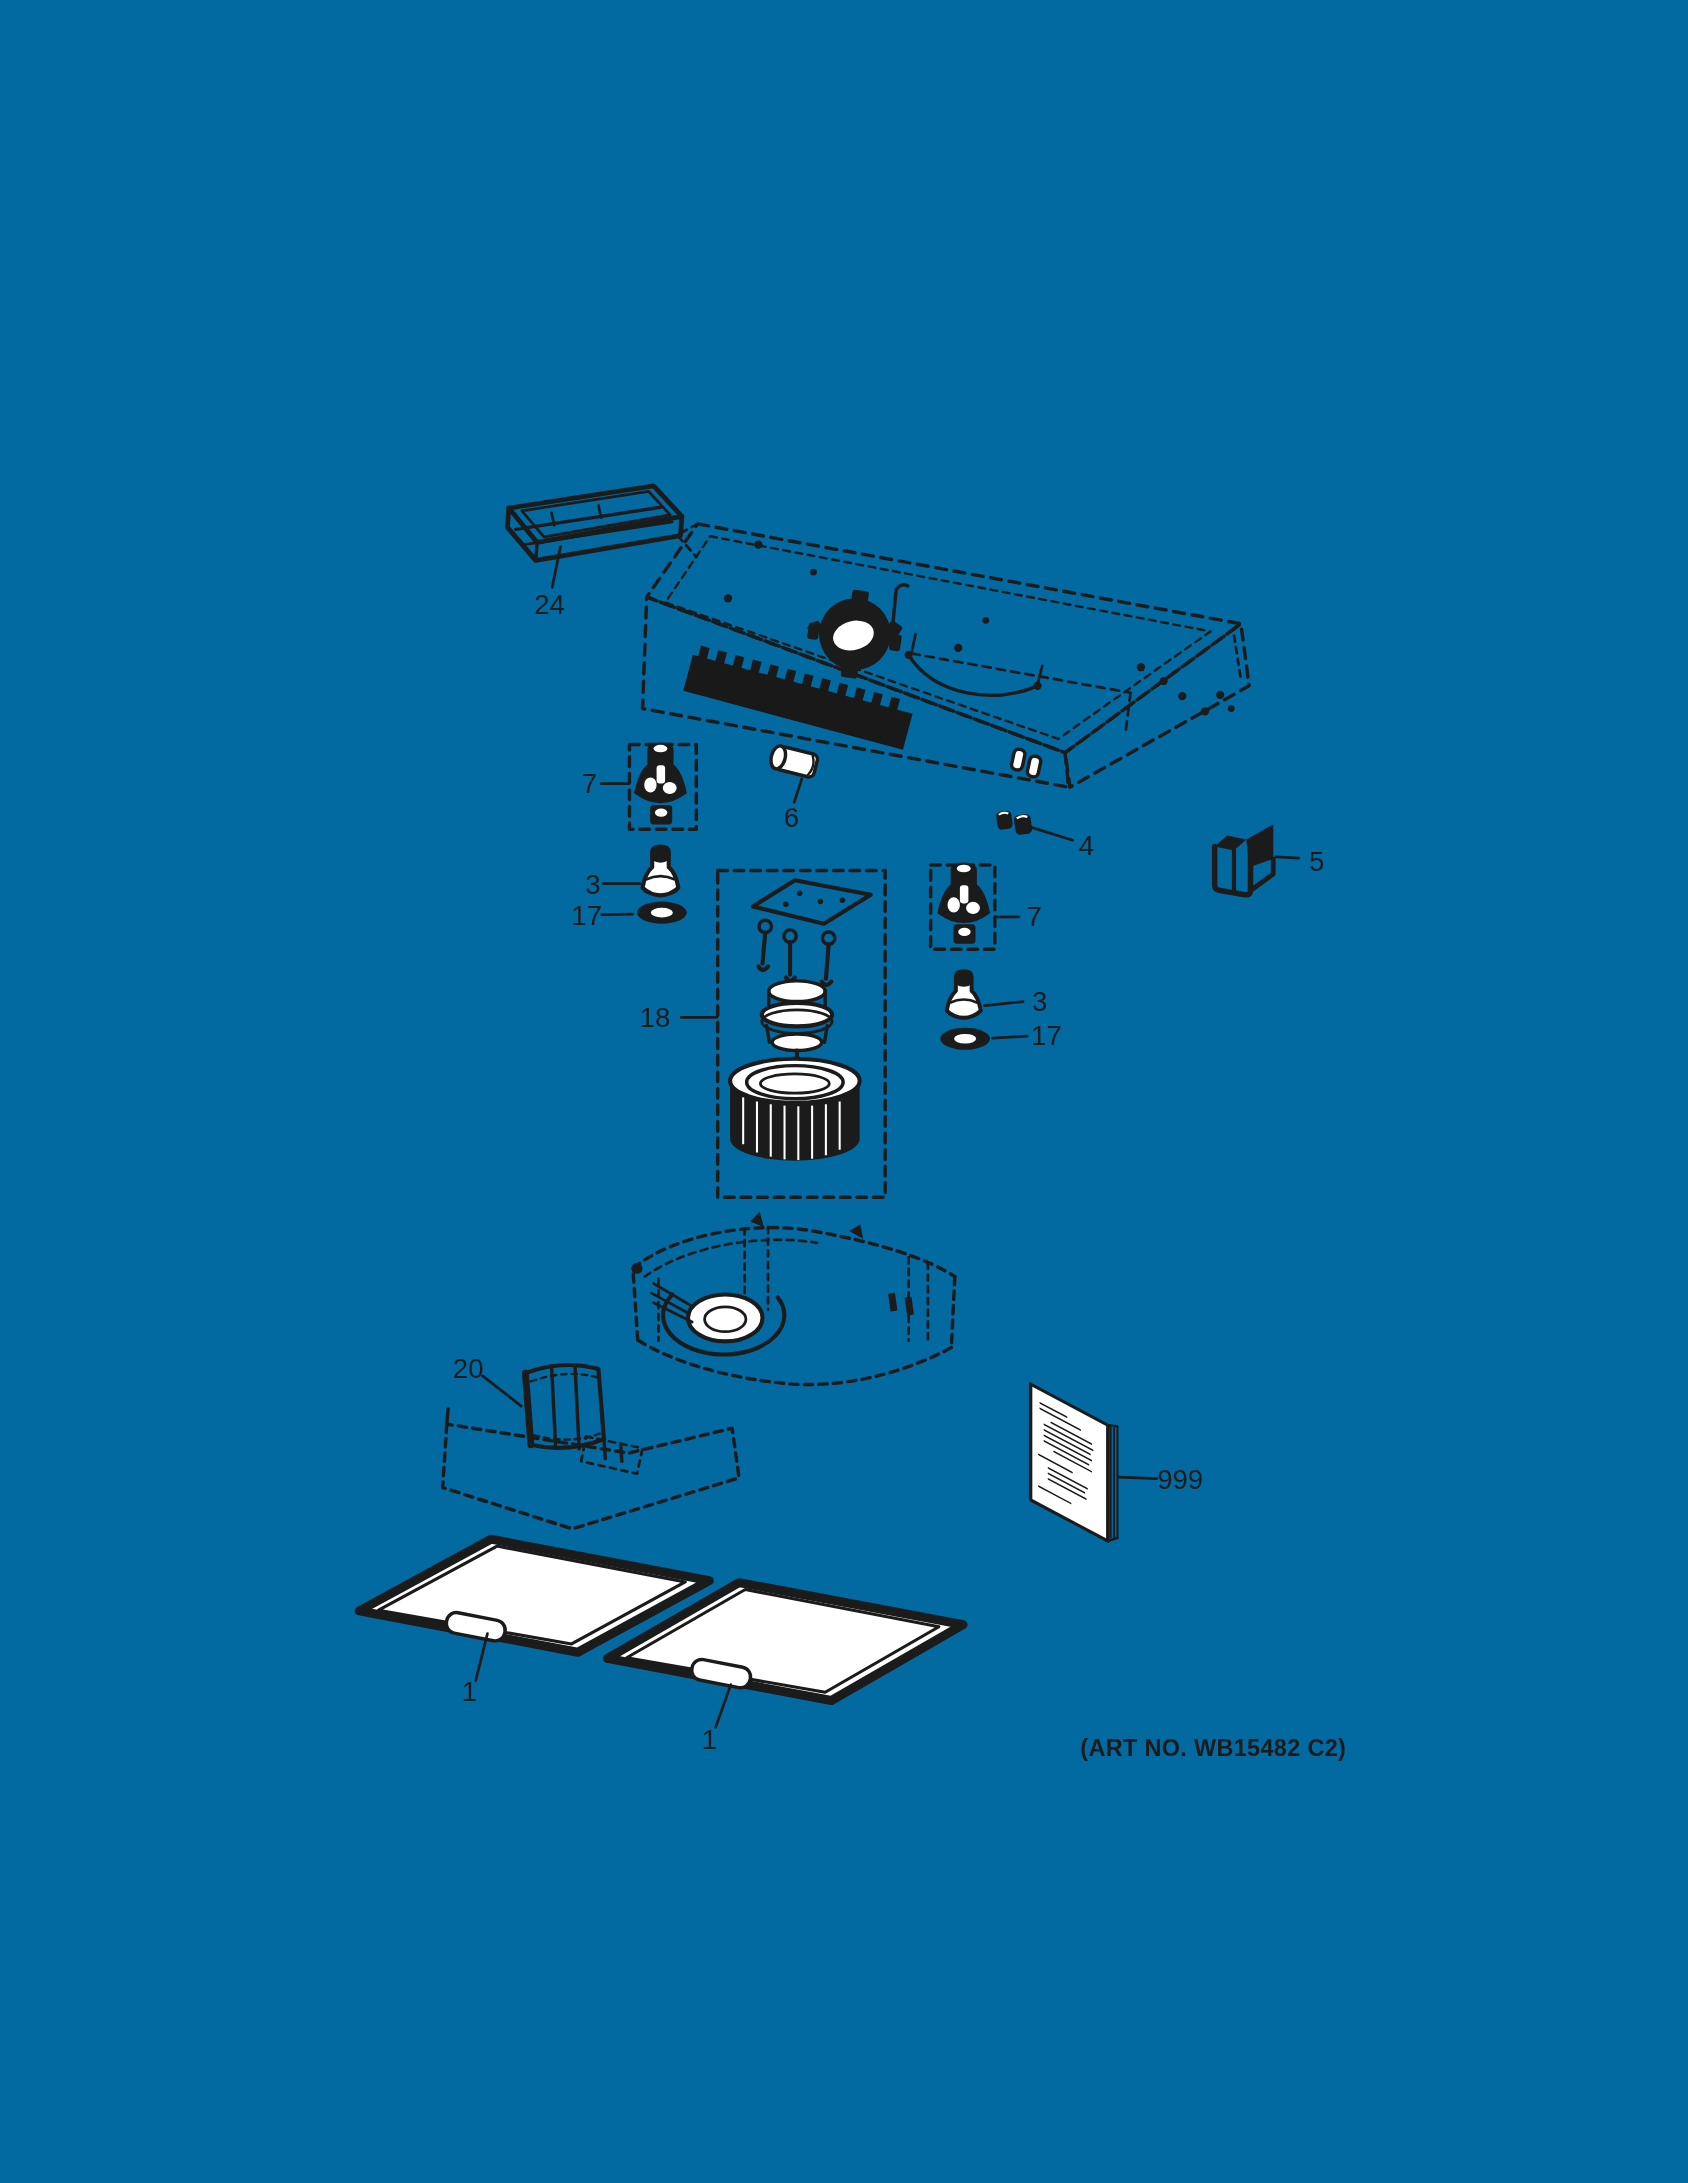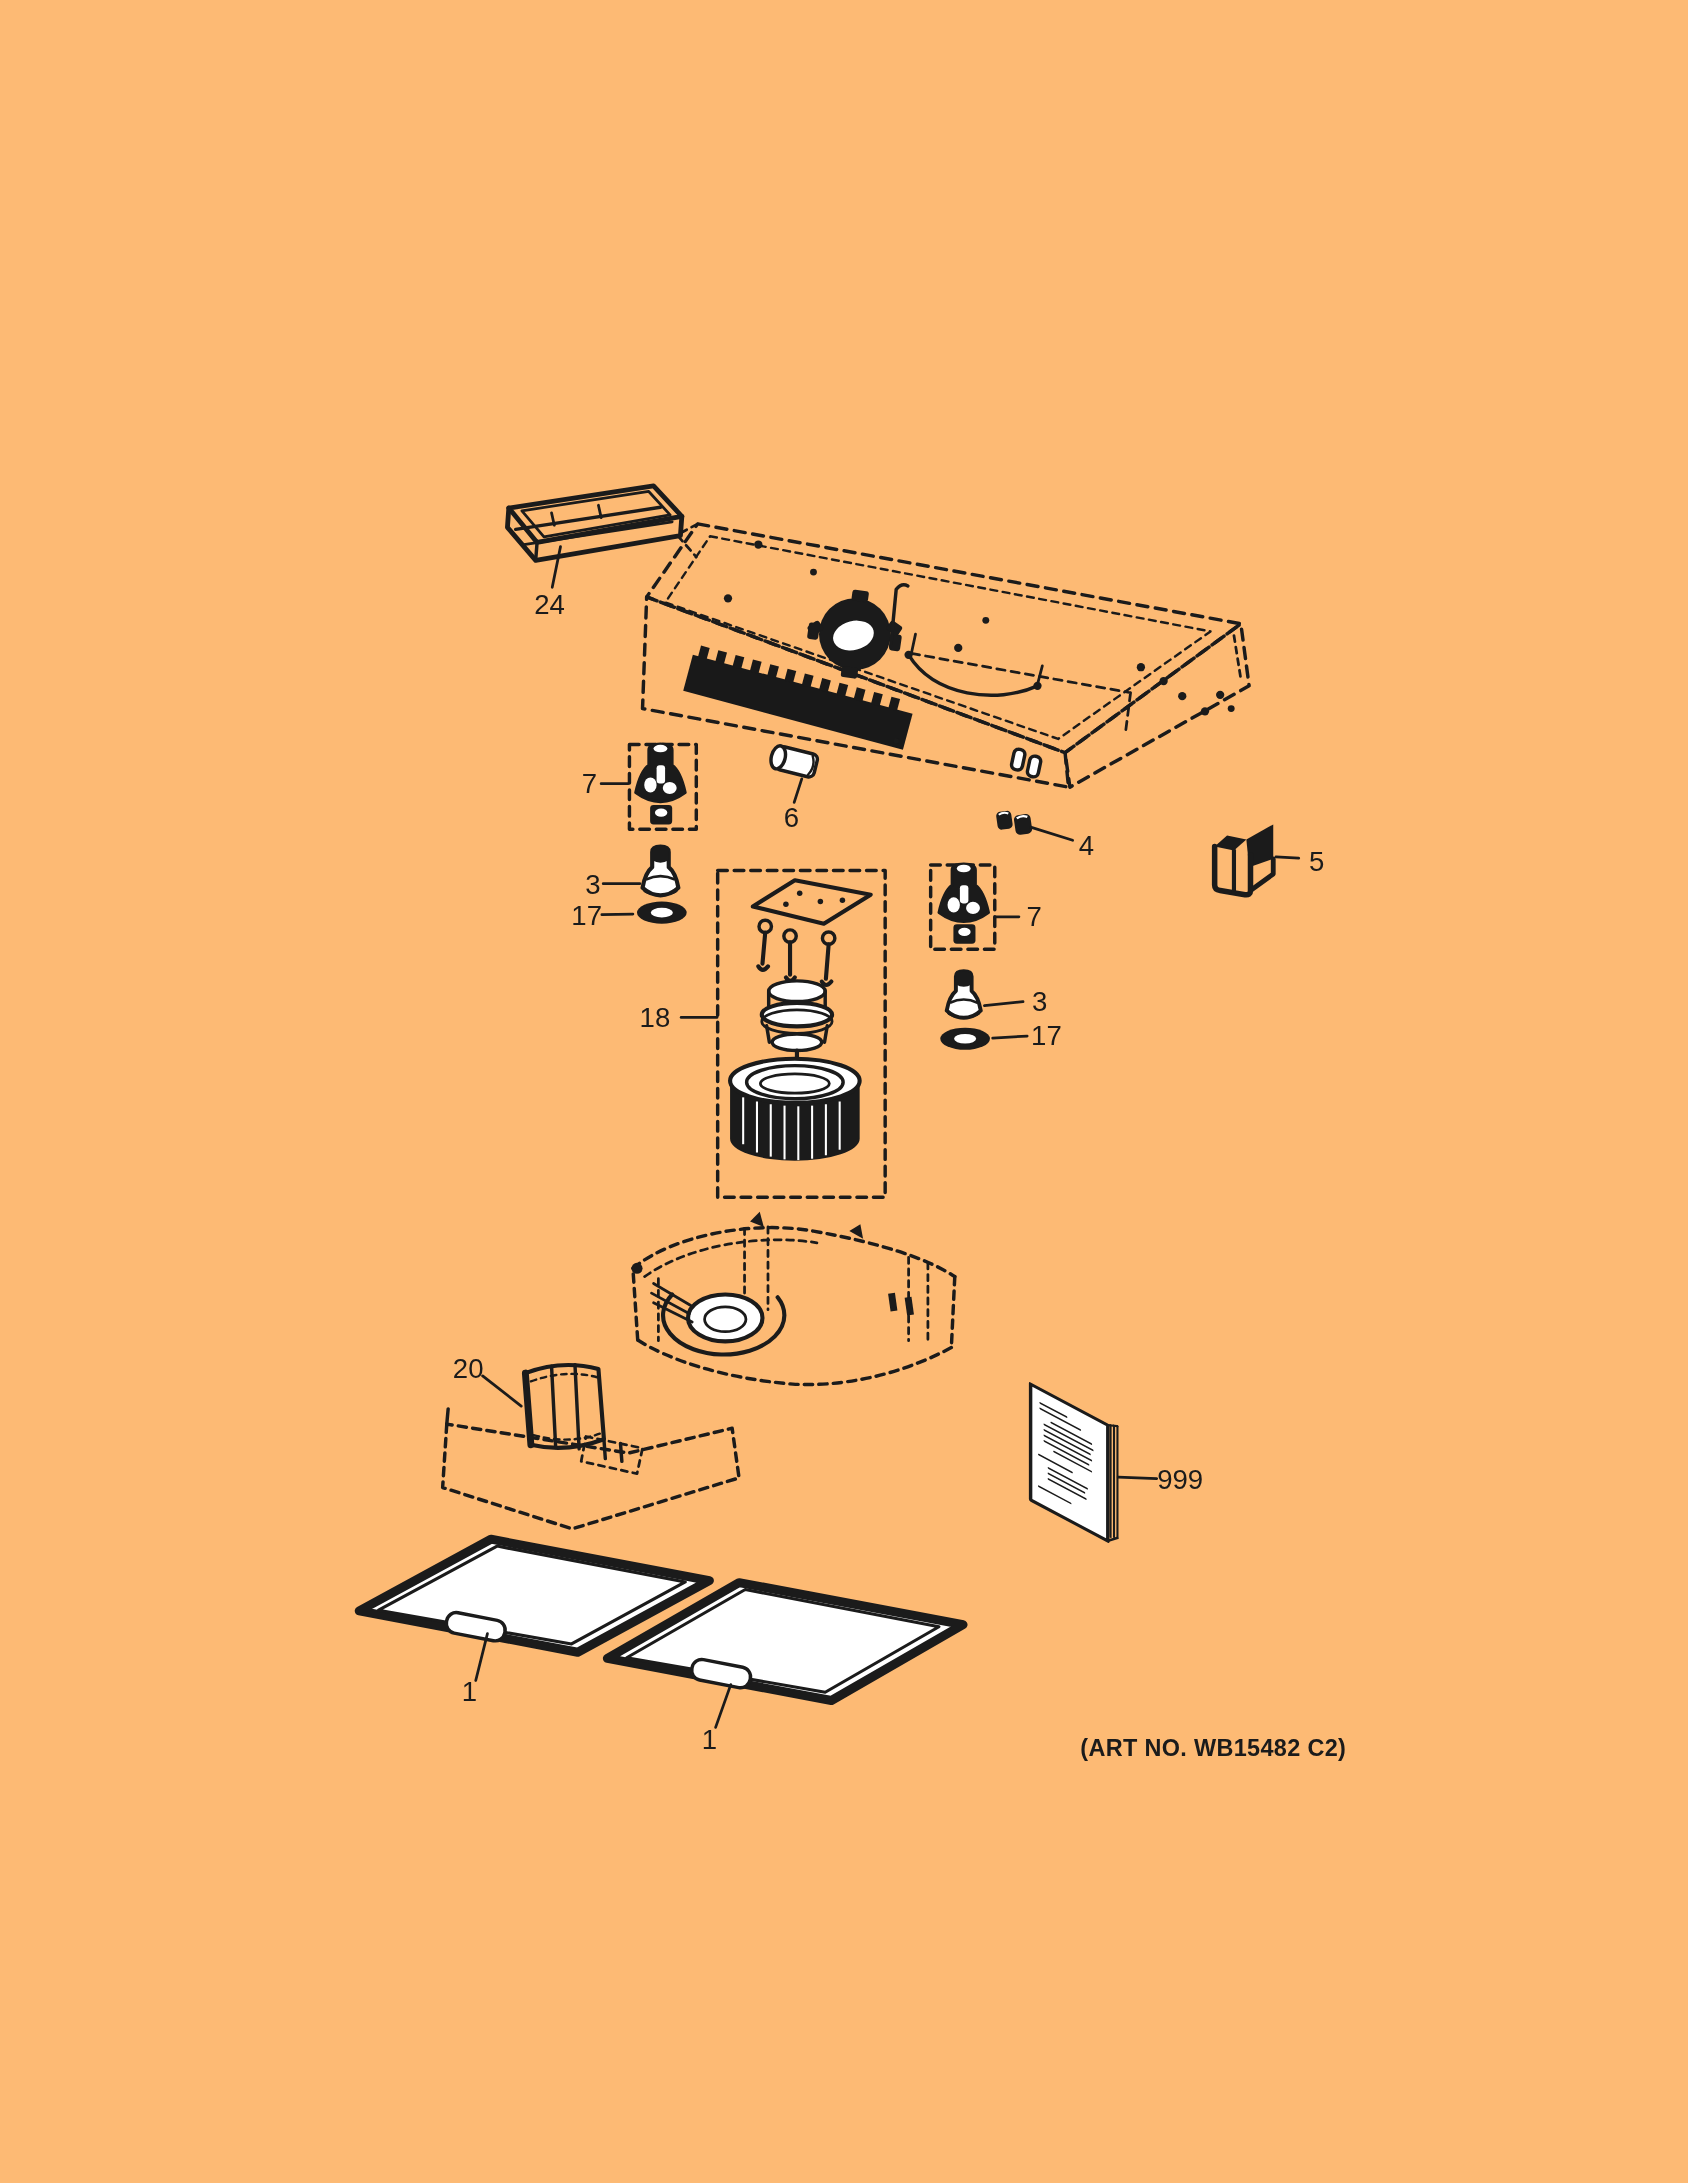--- a/index.html
+++ b/index.html
@@ -1,21 +1,21 @@
 <!DOCTYPE html>
 <html style="font-size:11px"><head>
 <meta charset="utf-8">
 <style>
   html, body {
     margin: 0; padding: 0;
     background: #ffffff;
     width: 1689px; height: 2183px;
     font-family: "Liberation Sans", sans-serif;
   }
-  .page { position: relative; width: 1689px; height: 2183px; background:#fdba74; overflow: hidden; }
+  .page { position: relative; width: 1689px; height: 2183px; background:#0369a1; overflow: hidden; }
   svg { position: absolute; left: 0; top: 0; }
   .ink  { stroke: #1b1b1b; fill: none; stroke-linecap: round; stroke-linejoin: round; }
   .fill { fill: #1b1b1b; stroke: none; }
   .wfill{ fill: #ffffff; }
   .callout-text {
     font-family: "Liberation Sans", sans-serif;
     font-size: 40px; fill: #1b1b1b;
   }
   .artno-text {
     font-family: "Liberation Sans", sans-serif;

